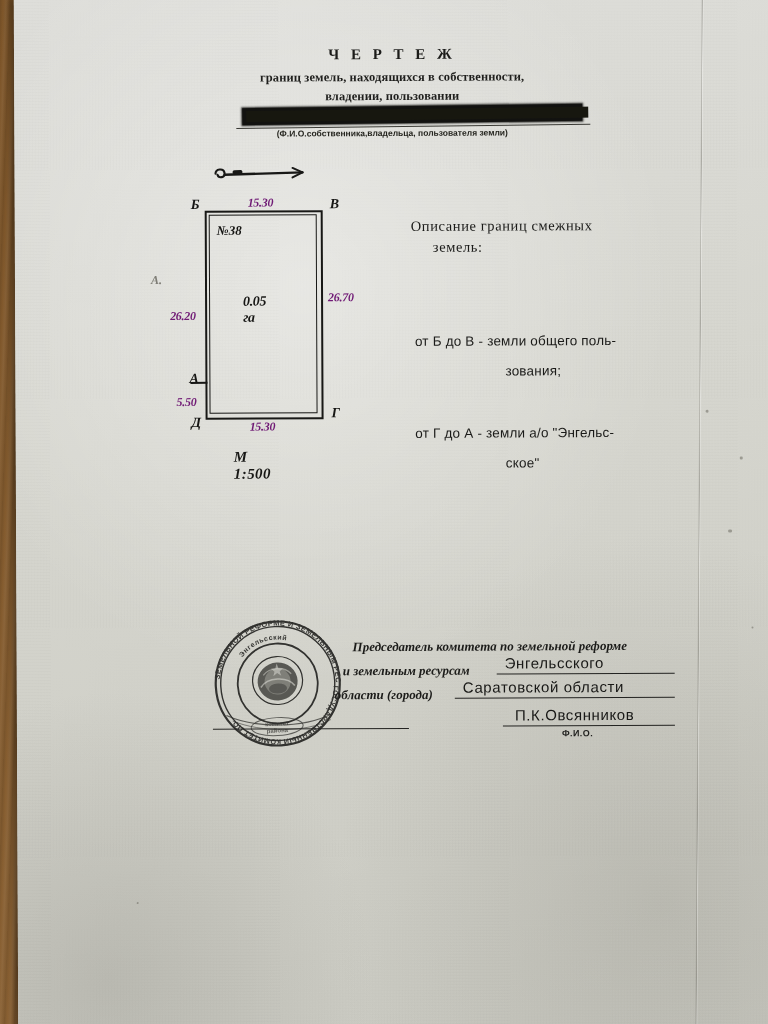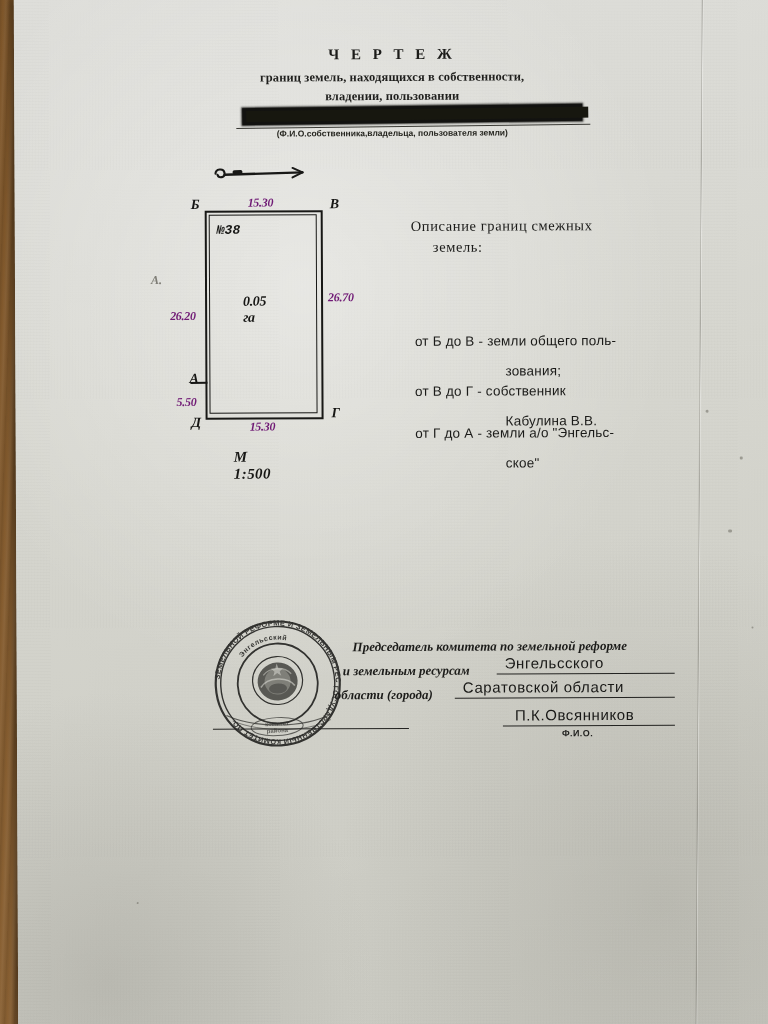--- a/index.html
+++ b/index.html
@@ -185,21 +185,21 @@
     font-style: italic;
     font-weight: bold;
     font-size: 12px;
     letter-spacing: -0.3px;
     color: #701a75;
   }
   .plot-number {
     position: absolute;
     left: 202px;
     top: 226px;
-    font-family: Liberation Mono, monospace;
+    font-family: Liberation Serif, serif;
     font-style: italic;
     font-weight: bold;
     font-size: 13px;
     color: #161614;
   }
   .area-label {
     position: absolute;
     left: 228px;
     top: 297px;
     font-family: "Liberation Serif", serif;
@@ -396,24 +396,20 @@
       <div class="desc-heading l1">Описание границ смежных</div>
 
       <div class="desc-heading l2">земель:</div>
 
 
       <div class="desc-item" style="top:323px;">
         <span>от Б до В - </span><span>земли общего поль-</span>
         <span class="cont">зования;</span>
       </div>
 
-      <div class="desc-item" style="top:373px;">
-        <span>от В до Г - </span><span>собственник</span>
-        <span class="cont">Кабулина В.В.</span>
-      </div>
 
       <div class="desc-item" style="top:415px;">
         <span>от Г до А - </span><span>земли а/о "Энгельс-</span>
         <span class="cont">ское"</span>
       </div>
 
       <svg class="stamp" viewBox="0 0 142 138">
         <defs>
           <path id="arcOuter" d="M 71 132 A 61 61 0 1 1 71 10 A 61 61 0 1 1 71 132"></path>
           <path id="arcOuterTop" d="M 13 69 A 58 58 0 0 1 129 69"></path>

